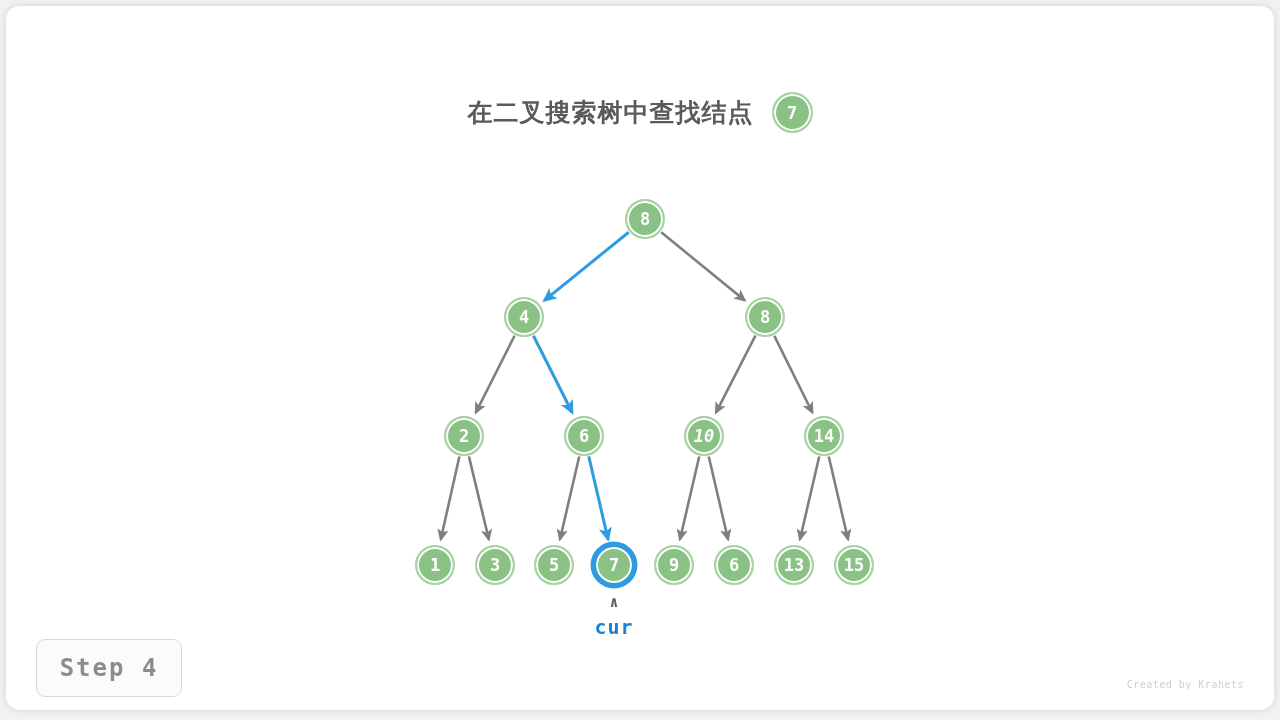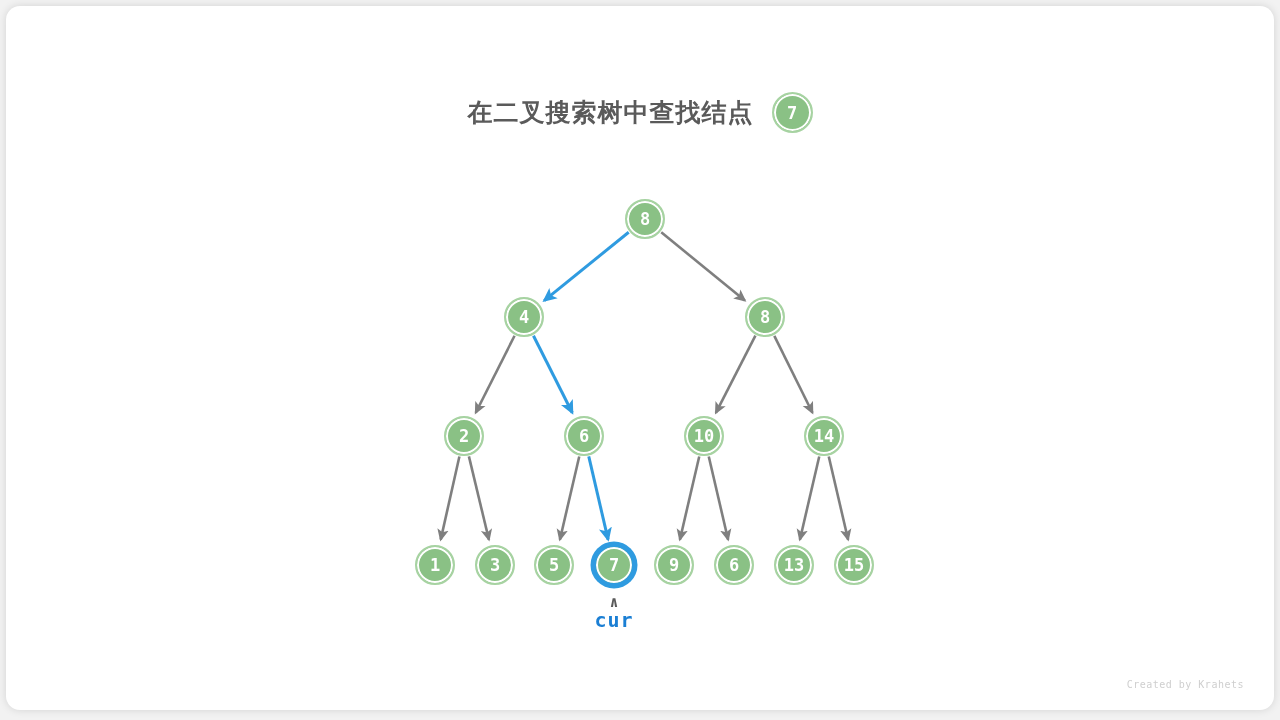--- a/index.html
+++ b/index.html
@@ -94,20 +94,21 @@
     align-items: center;
   }
   #pointer-caret {
     font-family: "DejaVu Sans Mono", "Liberation Mono", monospace;
     font-size: 15px;
     font-weight: bold;
     color: #5a5a5a;
     line-height: 1;
   }
   #pointer-label {
+    margin-top: 7px;
     font-family: "DejaVu Sans Mono", "Liberation Mono", monospace;
     font-size: 20px;
     font-weight: bold;
     color: #1b7fd4;
     letter-spacing: 1px;
     line-height: 1;
   }
   
   #step-badge {
     position: absolute;
@@ -176,34 +177,37 @@
       <div id="title-text">在二叉搜索树中查找结点</div>
       <div id="title-badge" class="node-circle">7</div>
     </div>
 
     <div id="nodes-layer">
         <div class="tree-node node-circle" style="left: 619px; top: 193px;">8</div>
         <div class="tree-node node-circle" style="left: 498px; top: 291px;">4</div>
         <div class="tree-node node-circle" style="left: 739px; top: 291px;">8</div>
         <div class="tree-node node-circle" style="left: 438px; top: 410px;">2</div>
         <div class="tree-node node-circle" style="left: 558px; top: 410px;">6</div>
-        <div class="tree-node node-circle" style="left: 678px; top: 410px;">10</div>
+        <div class="tree-node node-circle" style="left: 678px; top: 410px; font-style: italic;">10</div>
         <div class="tree-node node-circle" style="left: 798px; top: 410px;">14</div>
         <div class="tree-node node-circle" style="left: 409px; top: 539px;">1</div>
         <div class="tree-node node-circle" style="left: 469px; top: 539px;">3</div>
         <div class="tree-node node-circle" style="left: 528px; top: 539px;">5</div>
         <div class="tree-node node-circle highlight" style="left: 588px; top: 539px;">7</div>
         <div class="tree-node node-circle" style="left: 648px; top: 539px;">9</div>
         <div class="tree-node node-circle" style="left: 708px; top: 539px;">6</div>
         <div class="tree-node node-circle" style="left: 768px; top: 539px;">13</div>
         <div class="tree-node node-circle" style="left: 828px; top: 539px;">15</div>
       </div>
 
     <div id="pointer-group" style="left: 568px; top: 589px; width: 80px;">
       <div id="pointer-caret">∧</div>
       <div id="pointer-label">cur</div>
     </div>
 
+    <div id="step-badge">
+      <span id="step-label">Step 4</span>
+    </div>
 
     <div id="credit">Created by Krahets</div>
 
   </div>
 </div>
 
 </body></html>

